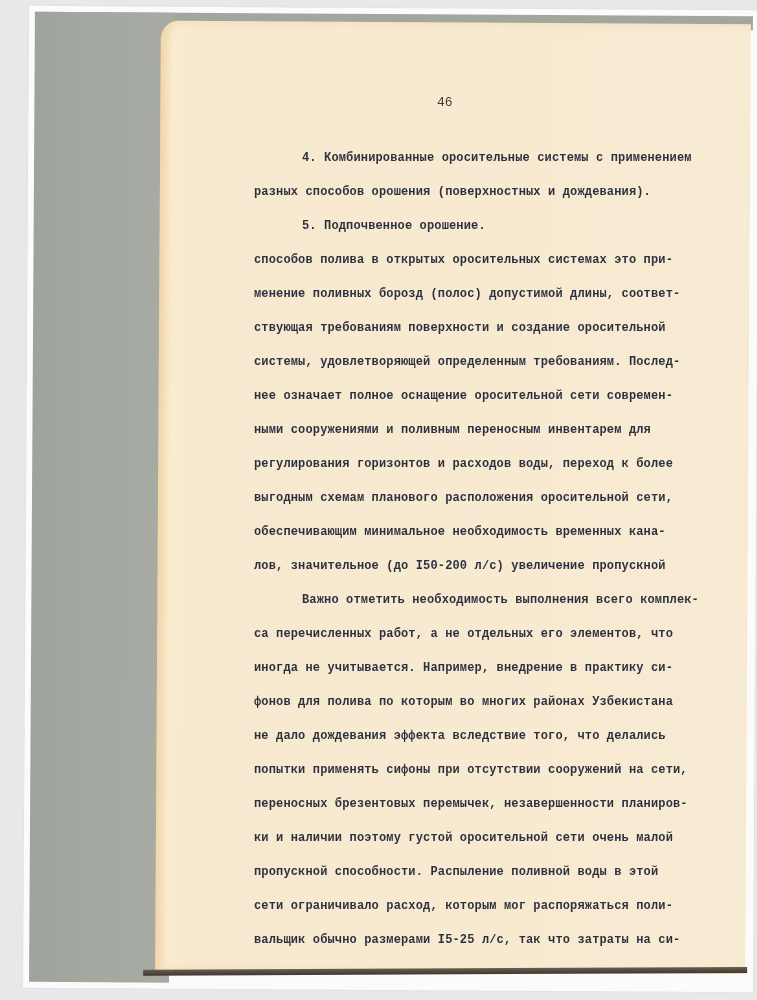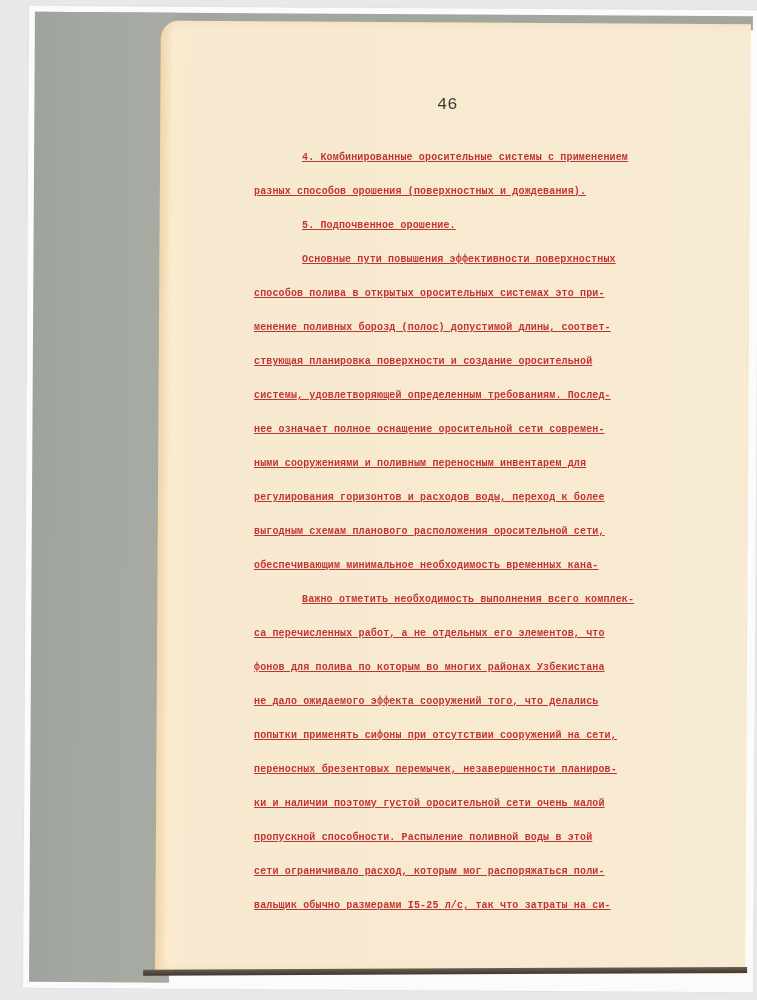--- a/index.html
+++ b/index.html
@@ -30,65 +30,65 @@
     border-top-left-radius:18px;
     box-shadow:inset 6px 0 8px rgba(230,190,130,0.35);
   }
   .paper-bottom-edge {
     position:absolute; left:120px; top:960px; width:604px; height:6px;
     background:linear-gradient(180deg,#6a5d50,#3f372f);
     transform:rotate(-0.6deg);
   }
   .page-num {
     position:absolute; left:437px; top:95px;
-    font-size:17px; color:#3f3a36;
+    font-size:13px; color:#3f3a36;
   }
   .text-block {
     position:absolute; left:254px; top:146px; width:480px;
   }
   .line {
     height:34px; line-height:24px;
-    font-size:10px; color:#b91c1c;
+    font-size:12px; color:#0f172a;
     white-space:nowrap;
     letter-spacing:0.15px;
     font-weight:bold;
     opacity:0.88;
-    text-decoration:underline;
   }
   .indent { padding-left:48px; }
 </style>
 </head>
 <body>
 
 <div class="scan-frame">
   <div class="backdrop-top"></div>
   <div class="backdrop"></div>
   <div class="paper"></div>
   <div class="paper-bottom-edge"></div>
 </div>
 
 <div class="page-num">46</div>
 
 <div class="text-block" id="text-block">
     <div class="line indent">4. Комбинированные оросительные системы с применением</div>
     <div class="line">разных способов орошения (поверхностных и дождевания).</div>
     <div class="line indent">5. Подпочвенное орошение.</div>
-    <div class="line indent">Основные пути повышения эффективности поверхностных</div>
     <div class="line">способов полива в открытых оросительных системах это при-</div>
     <div class="line">менение поливных борозд (полос) допустимой длины, соответ-</div>
-    <div class="line">ствующая планировка поверхности и создание оросительной</div>
+    <div class="line">ствующая требованиям поверхности и создание оросительной</div>
     <div class="line">системы, удовлетворяющей определенным требованиям. Послед-</div>
     <div class="line">нее означает полное оснащение оросительной сети современ-</div>
     <div class="line">ными сооружениями и поливным переносным инвентарем для</div>
     <div class="line">регулирования горизонтов  и расходов воды, переход к более</div>
     <div class="line">выгодным схемам планового расположения оросительной сети,</div>
     <div class="line">обеспечивающим минимальное необходимость временных кана-</div>
+    <div class="line">лов, значительное (до I50-200 л/с) увеличение пропускной</div>
     <div class="line indent">Важно отметить необходимость выполнения всего комплек-</div>
     <div class="line">са перечисленных работ, а не отдельных его элементов, что</div>
+    <div class="line">иногда не учитывается. Например, внедрение в практику си-</div>
     <div class="line">фонов для полива по которым во многих районах Узбекистана</div>
-    <div class="line">не дало ожидаемого эффекта сооружений того, что делались</div>
+    <div class="line">не дало дождевания эффекта вследствие того, что делались</div>
     <div class="line">попытки применять сифоны при отсутствии сооружений на сети,</div>
     <div class="line">переносных брезентовых перемычек, незавершенности планиров-</div>
     <div class="line">ки и наличии поэтому густой оросительной сети очень малой</div>
     <div class="line">пропускной способности. Распыление поливной воды в этой</div>
     <div class="line">сети ограничивало расход, которым мог распоряжаться поли-</div>
     <div class="line">вальщик обычно размерами I5-25 л/с, так что затраты на си-</div>
   </div>
 
 </body></html>

